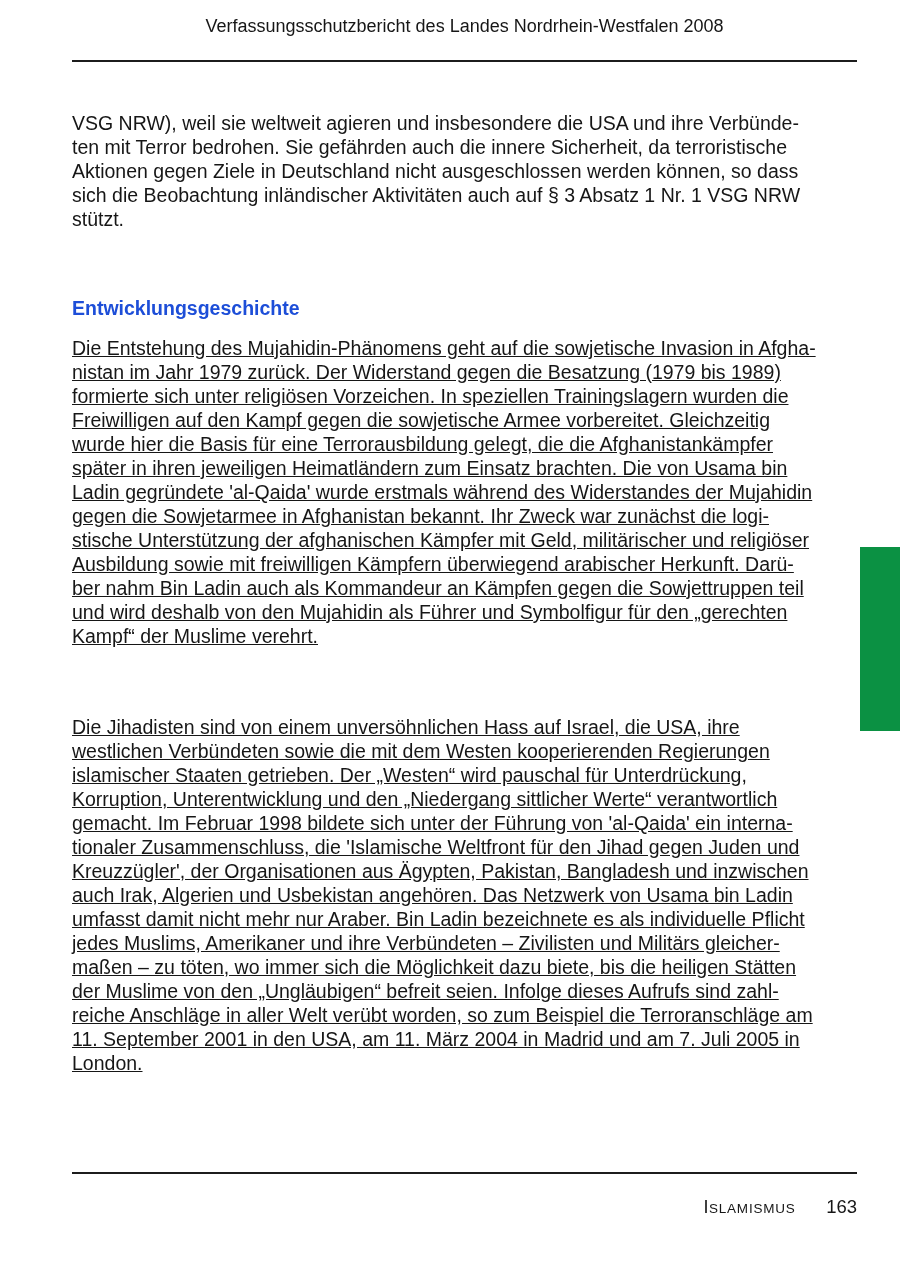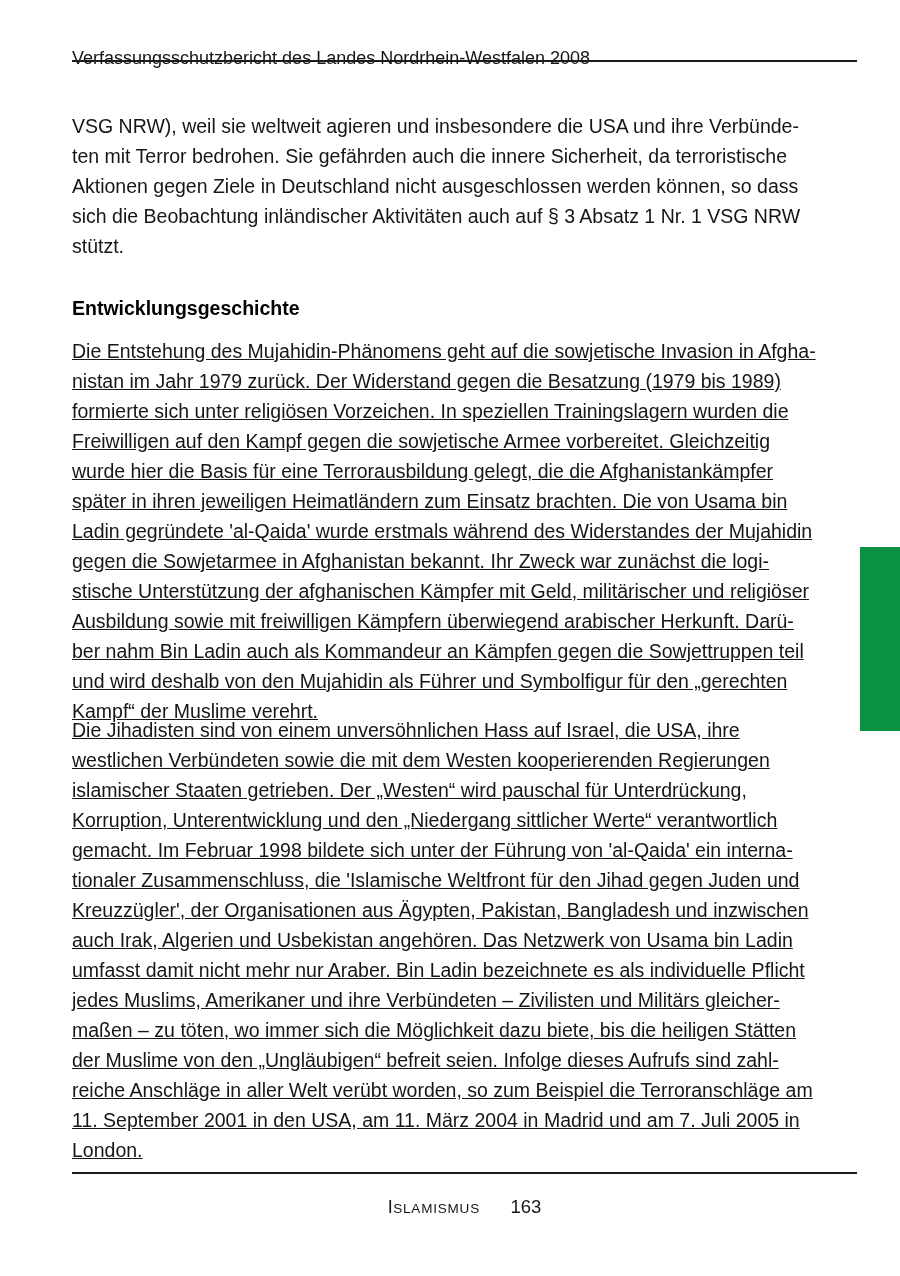--- a/index.html
+++ b/index.html
@@ -10,70 +10,69 @@
     background: #ffffff;
     font-family: "Liberation Sans", sans-serif;
     color: #161616;
     overflow: hidden;
   }
   .header-title {
     position: absolute;
     top: 14px;
     left: 72px;
     right: 43px;
-    text-align: left;
+    text-align: center;
     font-size: 18px;
     line-height: 24px;
     color: #161616;
-    margin-top: 32px;
   }
   .rule {
     position: absolute;
     left: 72px;
     right: 43px;
     height: 2px;
     background: #1c1c1c;
   }
   .header-rule { top: 60px; }
   .footer-rule { top: 1172px; }
   .para {
     position: absolute;
     left: 72px;
     width: 800px;
     font-size: 19.5px;
-    line-height: 30px;
+    line-height: 24px;
     white-space: pre-line;
     color: #161616;
   }
   .p1 { top: 111px; }
   .section-heading {
     position: absolute;
     left: 72px;
     top: 294px;
     font-size: 19.5px;
     line-height: 28px;
     font-weight: bold;
-    color: #000000;
+    color: #1d4ed8;
   }
   .p2 { top: 336px; text-decoration: underline; }
   .p3 { top: 715px; text-decoration: underline; }
   .green-marker {
     position: absolute;
     top: 547px;
     right: 0;
     width: 40px;
     height: 184px;
     background: #0b9143; 
   }
   .footer {
     position: absolute;
     top: 1196px;
     left: 72px;
     right: 43px;
-    text-align: center;
+    text-align: right;
   }
   .footer-section {
     display: inline-block;
     font-size: 13.5px;
     letter-spacing: 0.8px;
     text-transform: uppercase;
     color: #161616;
   }
   .footer-section::first-letter { font-size: 18px; letter-spacing: 0.5px; }
   .footer-pagenum {

